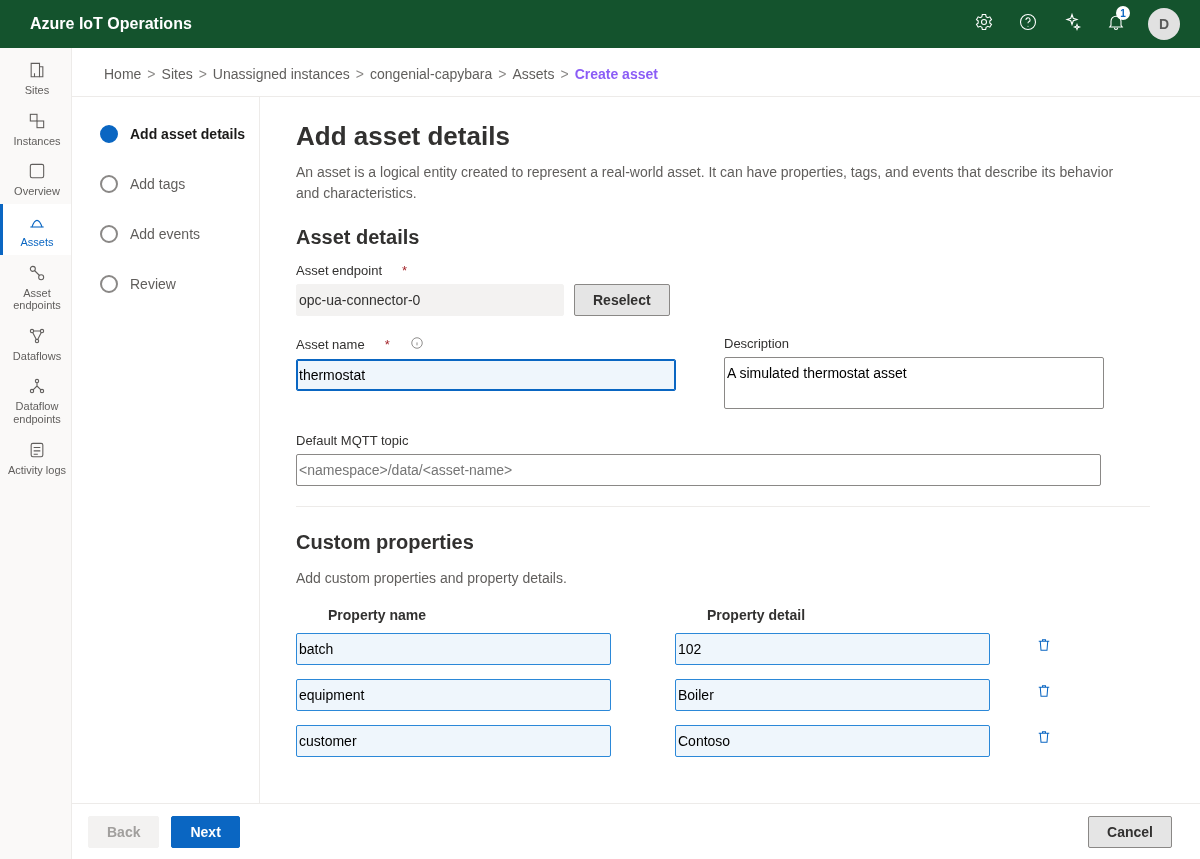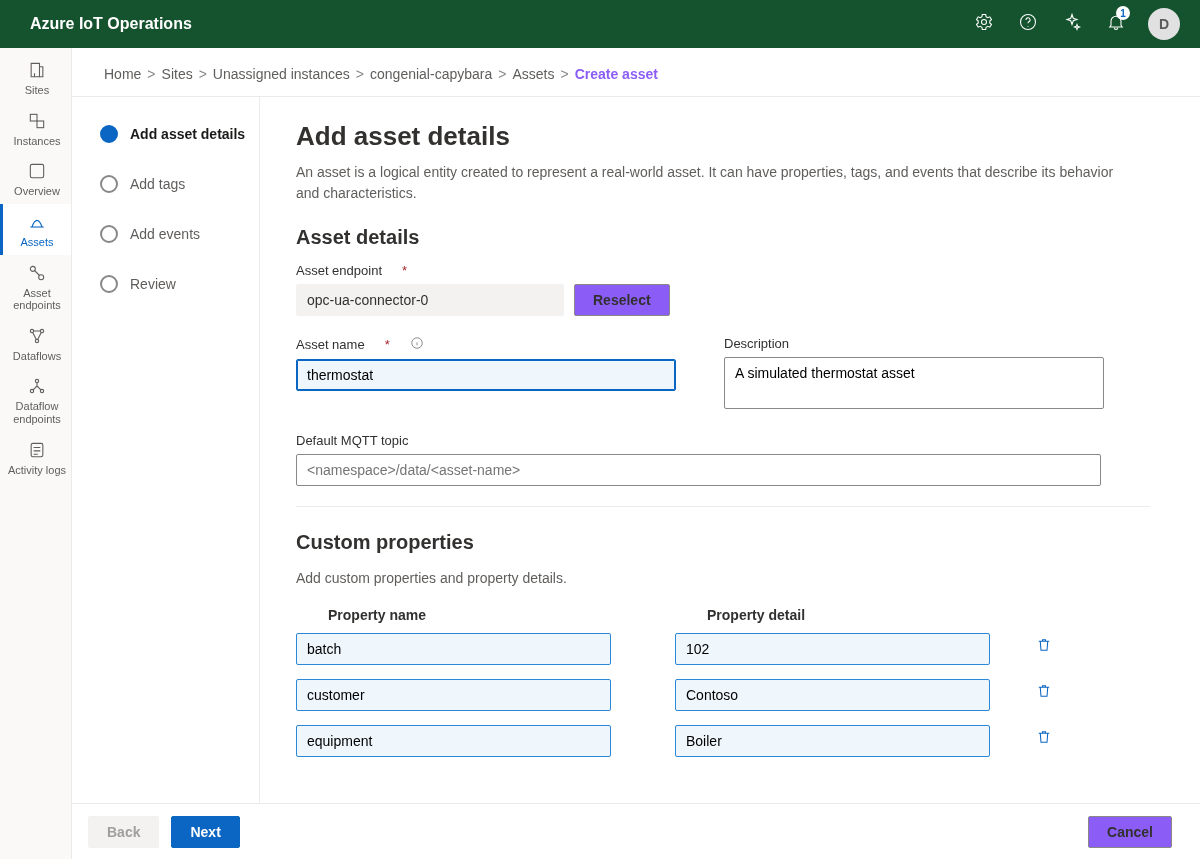--- a/index.html
+++ b/index.html
@@ -54,26 +54,26 @@
   h2.sec { font-size: 20px; font-weight: 600; margin: 0 0 14px; }
 
   .field-label { font-size: 13px; color: #323130; margin-bottom: 6px; display: flex; align-items: center; gap: 20px; }
   .req { color: #a4262c; }
   .info-ico { width: 14px; height: 14px; stroke: #605e5c; fill: none; stroke-width: 1.2; }
 
   .row2 { display: flex; gap: 48px; margin-bottom: 20px; }
   .col { flex: 0 1 380px; }
   .colw { flex: 0 1 805px; }
 
-  .txtbox, .txtarea { width: 100%; border: 1px solid #8a8886; border-radius: 2px; padding: 7px 10px; font-size: 14px; font-family: inherit; background: #fff; }
+  .txtbox, .txtarea { width: 100%; border: 1px solid #8a8886; border-radius: 2px; padding: 7px 2px; font-size: 14px; font-family: inherit; background: #fff; }
   .txtbox.focus { border: 1px solid #0a66c2; box-shadow: 0 0 0 1px #0a66c2 inset; background: #eff6fc; }
   .txtbox.ro { background: #f3f2f1; border-color: #f3f2f1; color: #323130; }
   .txtarea { height: 52px; resize: none; }
 
-  .btn { border: 1px solid #8a8886; background: #8b5cf6; padding: 7px 18px; font-size: 14px; border-radius: 2px; cursor: pointer; font-weight: 600; color: #323130; }
+  .btn { border: 1px solid #8a8886; background: #e5e5e5; padding: 7px 18px; font-size: 14px; border-radius: 2px; cursor: pointer; font-weight: 600; color: #323130; }
   .btn.primary { background: #0a66c2; border-color: #0a66c2; color: #fff; }
   .btn.disabled { background: #f3f2f1; border-color: #f3f2f1; color: #a19f9d; cursor: default; }
 
   .endpoint-row { display: flex; gap: 10px; align-items: stretch; margin-bottom: 20px; }
   .endpoint-row .txtbox.ro { width: 268px; }
 
   hr.div { border: none; border-top: 1px solid #edebe9; margin: 10px 0 24px; }
 
   .proprow { display: flex; gap: 16px; margin-bottom: 14px; }
   .proprow .txtbox { flex: 0 1 315px; background: #eff6fc; border-color: #2b88d8; }
@@ -289,39 +289,39 @@
           <input class="txtbox" value="batch" style="">
           <div class="prop-gap"></div>
           <input class="txtbox" value="102" style="">
           <span class="del">
               <span><svg viewBox="0 0 24 24">
                   <path d="M5 7h14M10 7V5h4v2M7 7l1 12h8l1-12"></path>
                 </svg></span>
             </span>
         </div>
         <div class="proprow">
+          <input class="txtbox" value="equipment" style="">
+          <div class="prop-gap"></div>
+          <input class="txtbox" value="Boiler" style="">
+          <span class="del">
+              <span><svg viewBox="0 0 24 24">
+                  <path d="M5 7h14M10 7V5h4v2M7 7l1 12h8l1-12"></path>
+                </svg></span>
+            </span>
+        </div>
+        <div class="proprow">
           <input class="txtbox" value="customer" style="">
           <div class="prop-gap"></div>
           <input class="txtbox" value="Contoso" style="">
           <span class="del">
               <span><svg viewBox="0 0 24 24">
                   <path d="M5 7h14M10 7V5h4v2M7 7l1 12h8l1-12"></path>
                 </svg></span>
             </span>
         </div>
-        <div class="proprow">
-          <input class="txtbox" value="equipment" style="">
-          <div class="prop-gap"></div>
-          <input class="txtbox" value="Boiler" style="">
-          <span class="del">
-              <span><svg viewBox="0 0 24 24">
-                  <path d="M5 7h14M10 7V5h4v2M7 7l1 12h8l1-12"></path>
-                </svg></span>
-            </span>
-        </div>
 
         <div style="height:260px;"></div>
       </div>
     </div>
 
     <div class="footer">
       <button class="btn disabled">Back</button>
       <button class="btn primary">Next</button>
       <div class="fspacer"></div>
       <button class="btn">Cancel</button>

